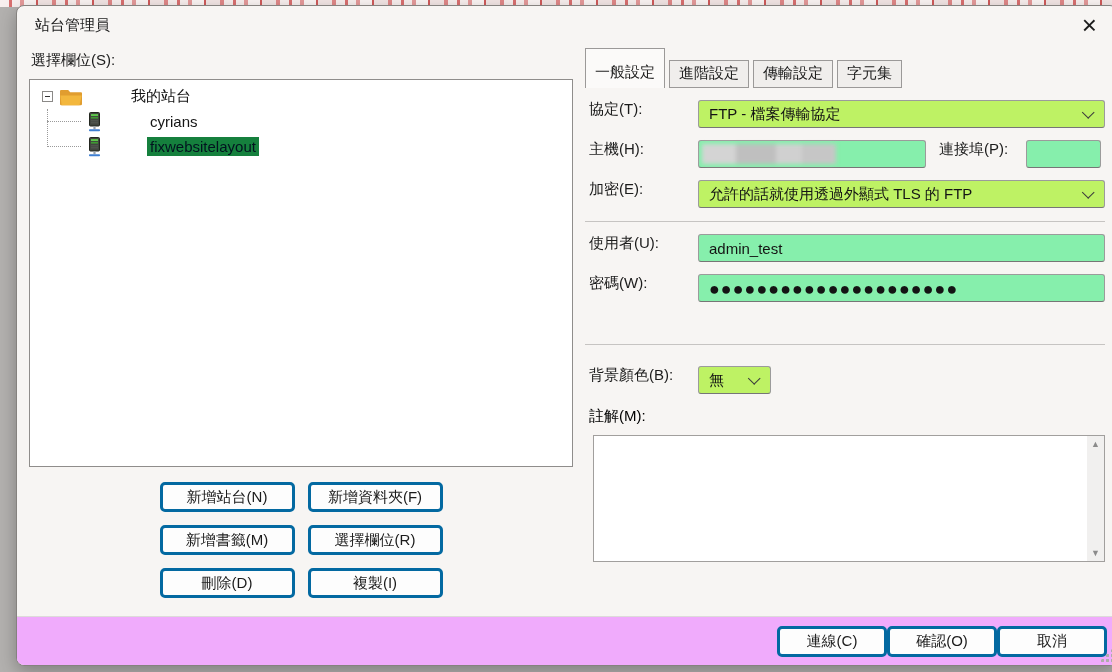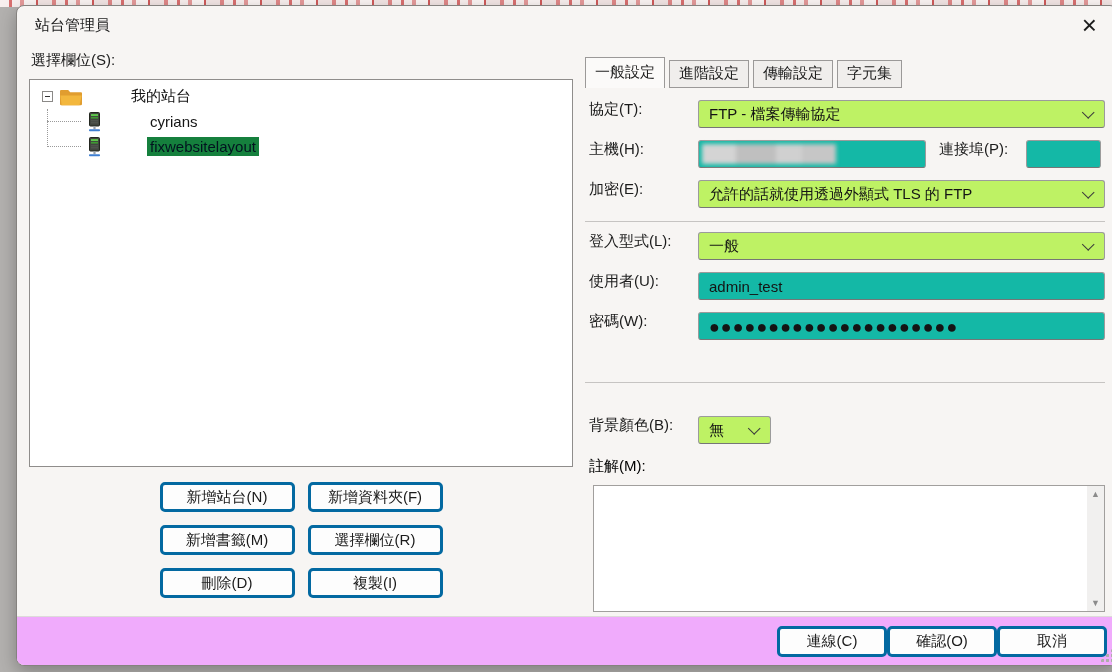--- a/index.html
+++ b/index.html
@@ -56,47 +56,47 @@
     box-sizing:border-box;
   }
   
   .right-col{flex:1;display:flex;flex-direction:column;padding-top:14px;min-width:0;}
   .tabs{display:flex;align-items:flex-end;height:30px;flex:none;}
   .tab{
     padding:3px 9px 4px;font-size:15px;color:#1b1b1b;background:#f0eeec;
     border:1px solid #9b9998;margin-right:4px;white-space:nowrap;
   }
   .tab.active{
-    background:#fbfaf9;border-bottom:none;padding-top:5px;padding-bottom:6px;margin-top:23px;
+    background:#fbfaf9;border-bottom:none;padding-top:14px;padding-bottom:6px;margin-top:23px;
   }
   .frow{display:flex;align-items:flex-start;margin-top:12px;flex:none;}
   .flabel{width:113px;flex:none;font-size:15px;color:#1b1b1b;padding-left:4px;box-sizing:border-box;}
   .combo{
     flex:1;height:28px;background:#bef264;border:1px solid #9b9b9b;border-bottom-color:#767676;
     border-radius:3px;display:flex;align-items:center;padding:0 12px 0 10px;font-size:15px;
     box-sizing:border-box;color:#141414;min-width:0;
   }
   .combo .chev{margin-left:auto;width:8px;height:8px;border-left:1.4px solid #3c3c3c;border-bottom:1.4px solid #3c3c3c;transform:rotate(-45deg) translate(2px,-1px);flex:none;}
   .tinput{
-    height:28px;background:#14b8a6;border:1px solid #9b9b9b;border-bottom-color:#767676;
+    height:28px;background:#86efac;border:1px solid #9b9b9b;border-bottom-color:#767676;
     border-radius:3px;padding:0 10px;font-size:15px;color:#141414;box-sizing:border-box;
     outline:none;font-family:"Liberation Sans",sans-serif;
   }
   .grow{flex:1;min-width:0;}
   .host-wrap{position:relative;width:228px;flex:none;}
   .host-wrap .tinput{width:228px;}
   .host-blur{position:absolute;left:4px;top:4px;height:20px;display:flex;filter:blur(2px);}
   .host-blur i{display:block;height:20px;}
   .port-label{margin-left:13px;width:86px;flex:none;font-size:15px;color:#1b1b1b;}
   .port-input{width:75px;flex:none;margin-left:1px;}
   .pass-input{letter-spacing:1px;font-size:18px;padding-top:2px;}
   .sep{height:1px;background:#c6c4c2;flex:none;}
   .sep1{margin-top:13px;}
   .sep2{margin-top:42px;}
-  .row-bg{margin-top:33px;}
+  .row-bg{margin-top:21px;}
   .combo-small{flex:none;width:73px;}
   .comment-label{margin-top:13px;font-size:15px;padding-left:4px;flex:none;}
   .ta-wrap{
     margin:9px 0 0 8px;height:127px;flex:none;border:1px solid #a19f9d;background:#fff;
     display:flex;box-sizing:border-box;
   }
   .ta-body{flex:1;border:none;outline:none;resize:none;background:#fff;font-family:"Liberation Sans",sans-serif;font-size:14px;padding:4px 6px;}
   .ta-scroll{
     width:17px;flex:none;background:#f1f0ef;display:flex;flex-direction:column;
     justify-content:space-between;align-items:center;padding:3px 0;box-sizing:border-box;
@@ -220,27 +220,20 @@
       <div class="frow">
         <div class="flabel">加密(E):</div>
         <div class="combo">
           <span>允許的話就使用透過外顯式 TLS 的 FTP</span>
           <span class="chev"></span>
         </div>
       </div>
 
       <div class="sep sep1"></div>
 
-      <div class="frow" style="margin-top:10px;">
-        <div class="flabel">登入型式(L):</div>
-        <div class="combo">
-          <span>一般</span>
-          <span class="chev"></span>
-        </div>
-      </div>
 
       <div class="frow">
         <div class="flabel">使用者(U):</div>
         <input class="tinput grow" value="admin_test" style="">
       </div>
 
       <div class="frow">
         <div class="flabel">密碼(W):</div>
         <input class="tinput grow pass-input" value="●●●●●●●●●●●●●●●●●●●●●" style="">
       </div>

